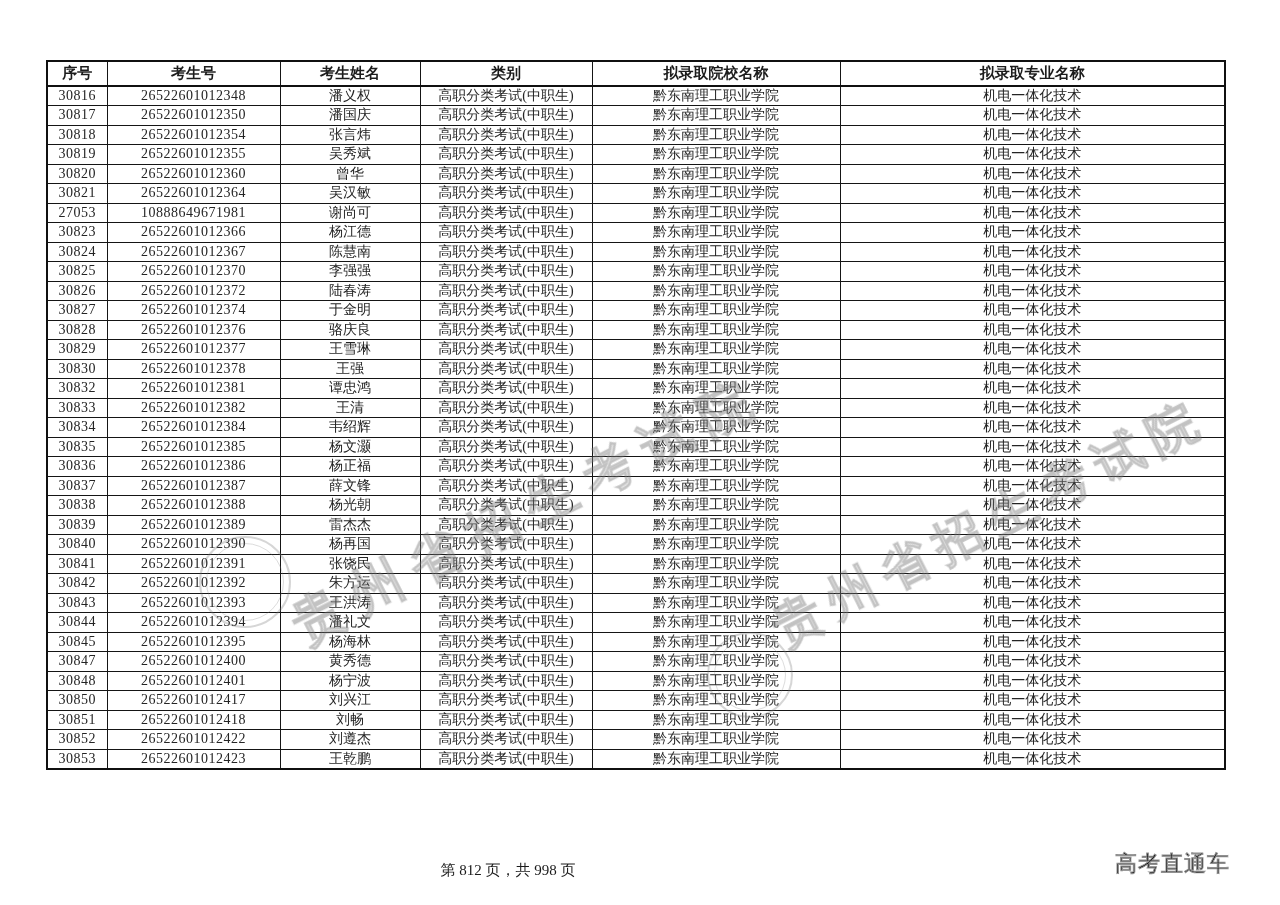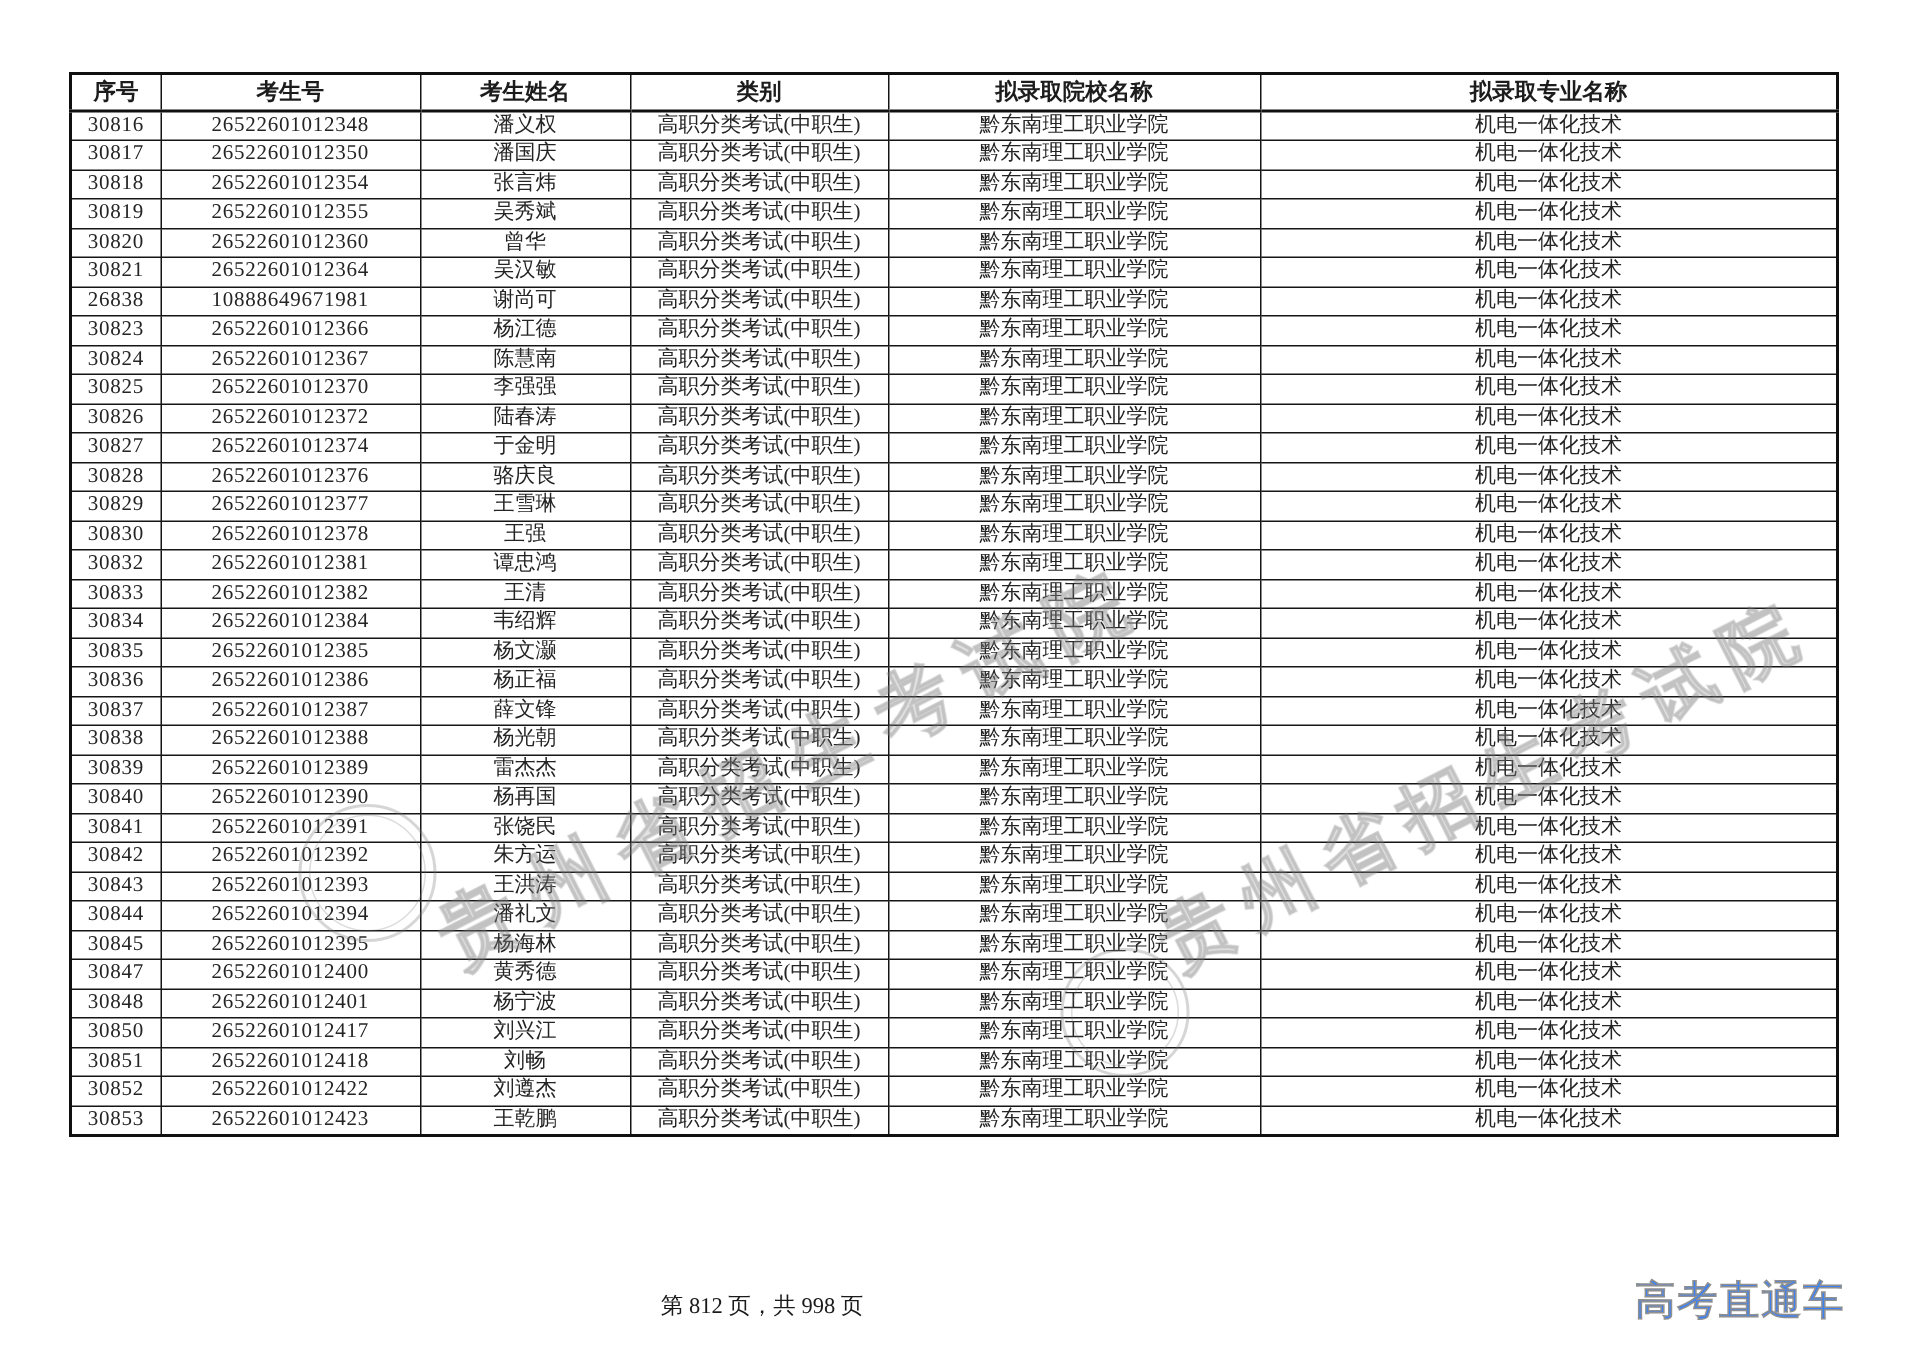--- a/index.html
+++ b/index.html
@@ -6,21 +6,21 @@
   html, body { width: 1280px; height: 905px; background: #ffffff; overflow: hidden; }
   body {
     position: relative;
     font-family: "Liberation Serif", "DejaVu Serif", serif;
     color: #1c1c1c;
   }
 
   
   .sheet-table {
     position: absolute;
-    left: 46px; top: 48px;
+    left: 46px; top: 60px;
     width: 1180px;
     border-collapse: collapse;
     table-layout: fixed;
     padding-left: 32px;
   }
   .sheet-table col.c-serial   { width: 60px; }
   .sheet-table col.c-id       { width: 173px; }
   .sheet-table col.c-name     { width: 140px; }
   .sheet-table col.c-category { width: 172px; }
   .sheet-table col.c-college  { width: 248px; }
@@ -54,23 +54,23 @@
     position: absolute;
     left: 0; top: 861px;
     width: 1016px;
     text-align: center;
     font-size: 15px;
     color: #1a1a1a;
   }
   .brand-mark {
     position: absolute;
     top: 849px; right: 50px;
-    font-size: 27px;
+    font-size: 22px;
     letter-spacing: 1px;
-    color: #3b82f6;
+    color: #000000;
     -webkit-text-stroke: 1px #909090;
   }
 
   
   .wm { position: absolute; pointer-events: none; z-index: 5; }
   .wm-text {
     font-size: 52px;
     font-weight: bold;
     letter-spacing: 13px;
     white-space: nowrap;
@@ -164,21 +164,21 @@
       </tr>
       <tr>
         <td class="num">30821</td>
         <td class="num">26522601012364</td>
         <td>吴汉敏</td>
         <td>高职分类考试(中职生)</td>
         <td>黔东南理工职业学院</td>
         <td>机电一体化技术</td>
       </tr>
       <tr>
-        <td class="num">26838</td>
+        <td class="num">27053</td>
         <td class="num">10888649671981</td>
         <td>谢尚可</td>
         <td>高职分类考试(中职生)</td>
         <td>黔东南理工职业学院</td>
         <td>机电一体化技术</td>
       </tr>
       <tr>
         <td class="num">30823</td>
         <td class="num">26522601012366</td>
         <td>杨江德</td>

